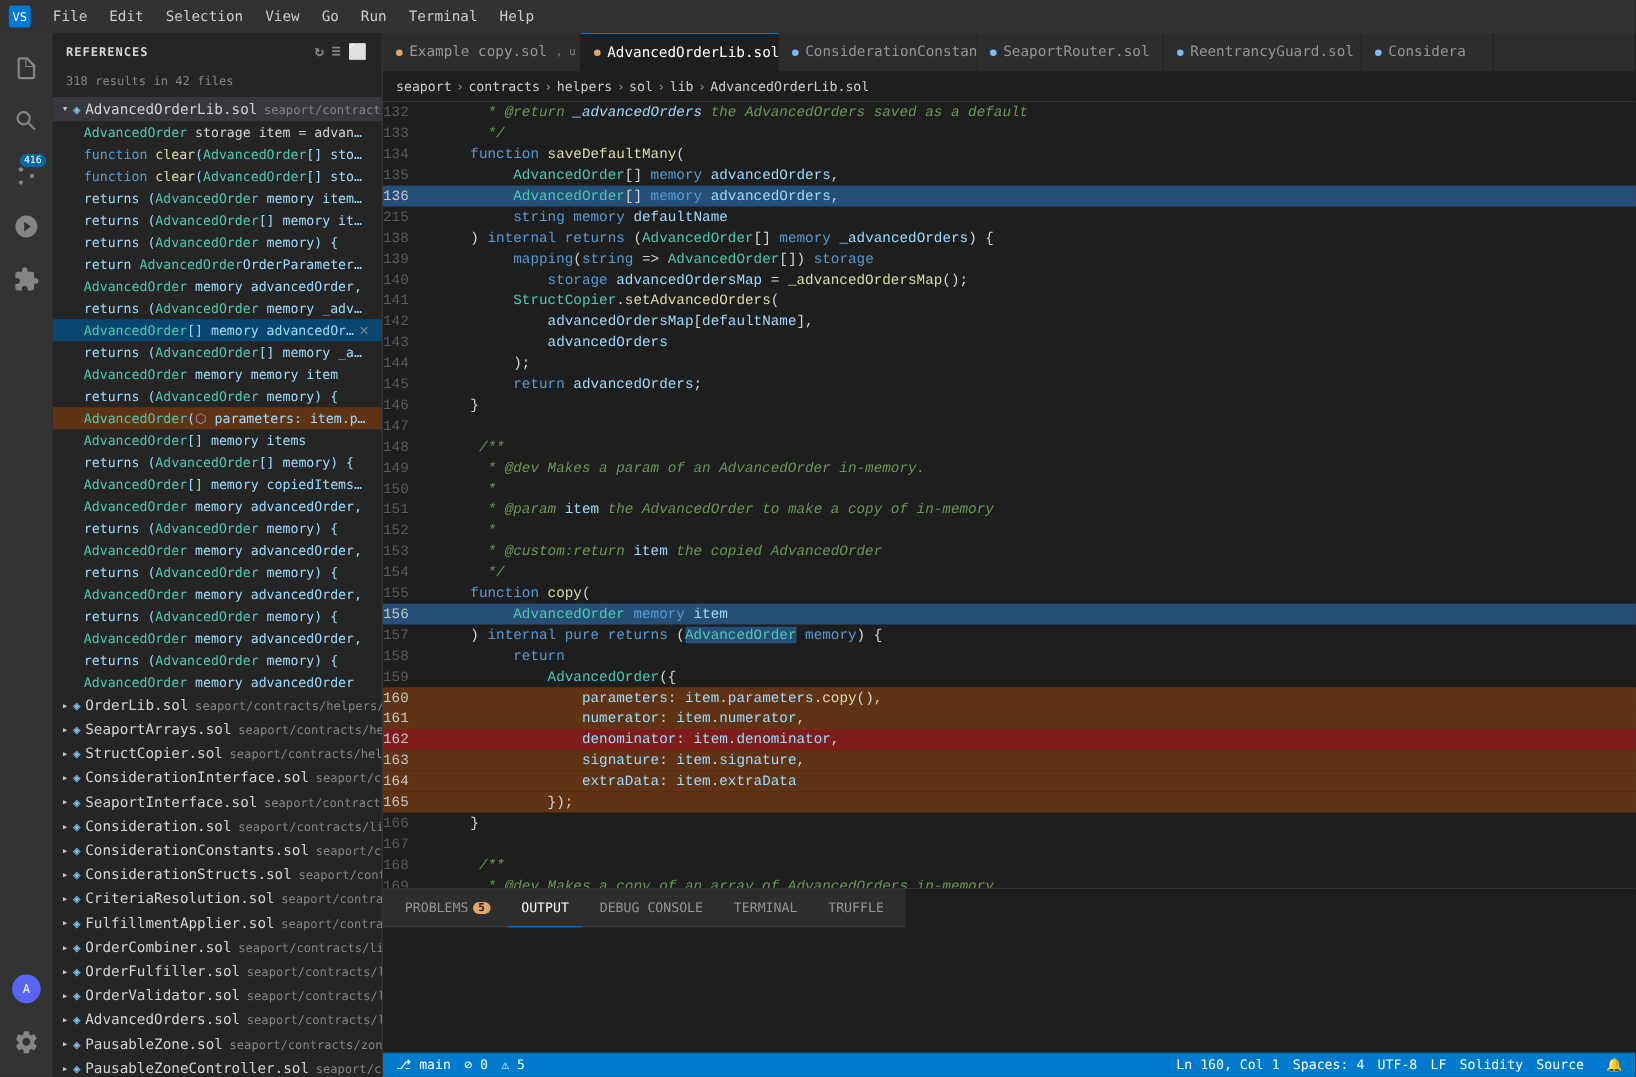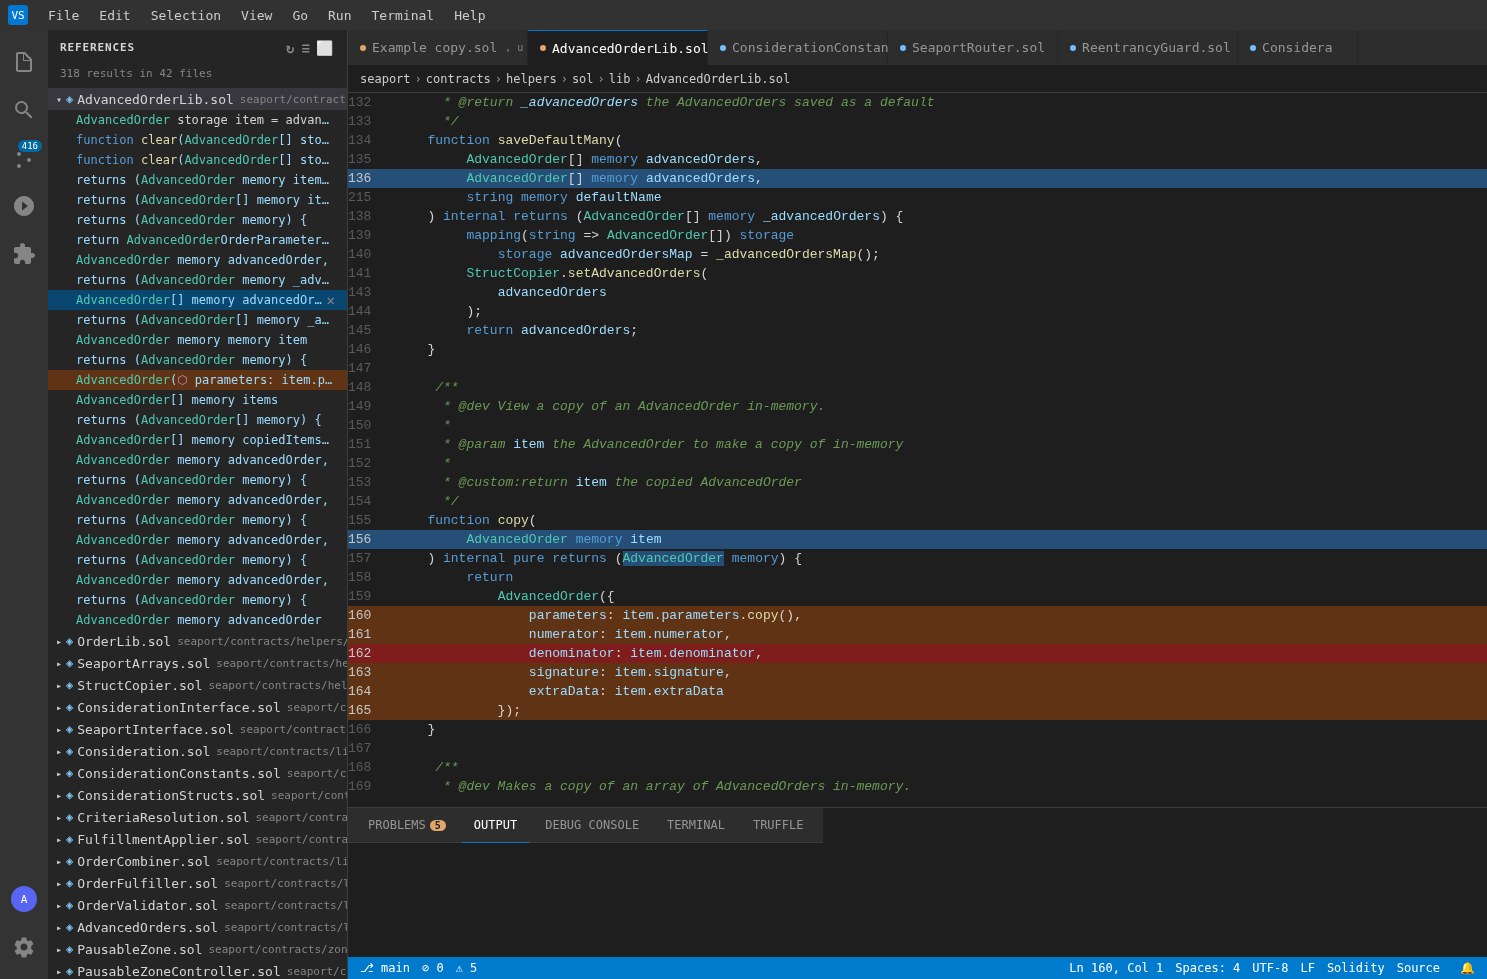--- a/index.html
+++ b/index.html
@@ -699,20 +699,24 @@
         </div>
         <div class="code-line">
           <span class="line-num">140</span>
           <span class="line-content">            <span class="kw">storage</span> <span class="var">advancedOrdersMap</span> = <span style="color:#dcdcaa">_advancedOrdersMap</span>();</span>
         </div>
         <div class="code-line">
           <span class="line-num">141</span>
           <span class="line-content">        <span style="color:#4ec9b0">StructCopier</span>.<span style="color:#dcdcaa">setAdvancedOrders</span>(</span>
         </div>
         <div class="code-line">
+          <span class="line-num">142</span>
+          <span class="line-content">            <span class="var">advancedOrdersMap</span>[<span class="var">defaultName</span>],</span>
+        </div>
+        <div class="code-line">
           <span class="line-num">143</span>
           <span class="line-content">            <span class="var">advancedOrders</span></span>
         </div>
         <div class="code-line">
           <span class="line-num">144</span>
           <span class="line-content">        );</span>
         </div>
         <div class="code-line">
           <span class="line-num">145</span>
           <span class="line-content">        <span class="kw">return</span> <span class="var">advancedOrders</span>;</span>
@@ -724,21 +728,21 @@
         <div class="code-line">
           <span class="line-num">147</span>
           <span class="line-content"></span>
         </div>
         <div class="code-line">
           <span class="line-num">148</span>
           <span class="line-content cmt">    /**</span>
         </div>
         <div class="code-line">
           <span class="line-num">149</span>
-          <span class="line-content cmt">     * @dev View a copy of an AdvancedOrder in-memory.</span>
+          <span class="line-content cmt">     * @dev Makes a param of an AdvancedOrder in-memory.</span>
         </div>
         <div class="code-line">
           <span class="line-num">150</span>
           <span class="line-content cmt">     *</span>
         </div>
         <div class="code-line">
           <span class="line-num">151</span>
           <span class="line-content cmt">     * @param <span style="color:#9cdcfe;font-style:normal">item</span> <span>the AdvancedOrder to make a copy of in-memory</span></span>
         </div>
         <div class="code-line">

